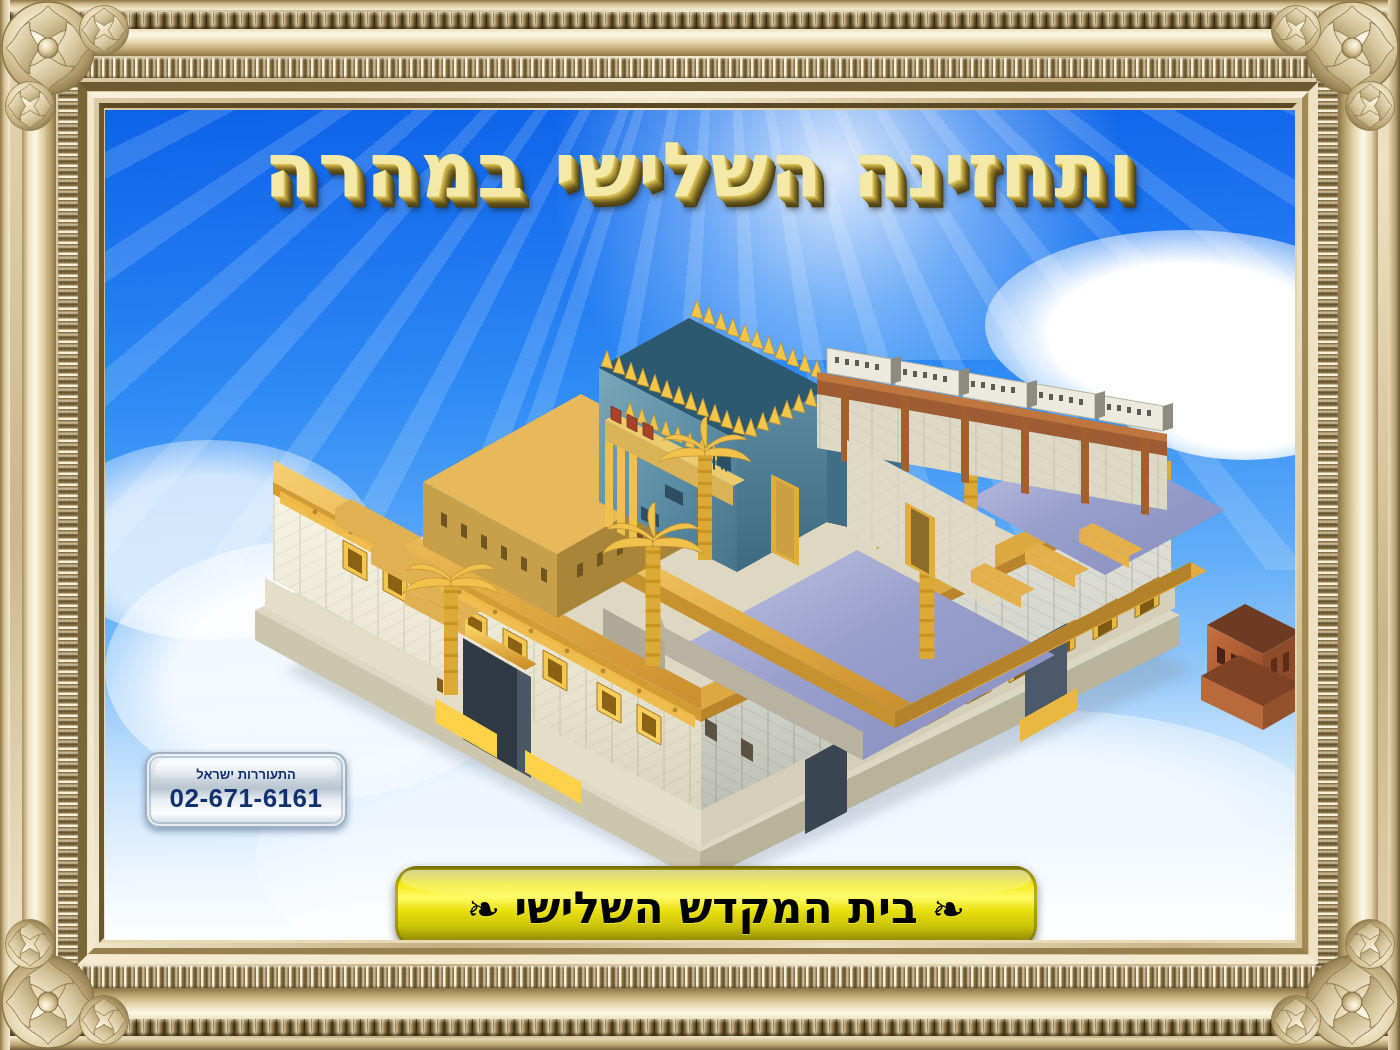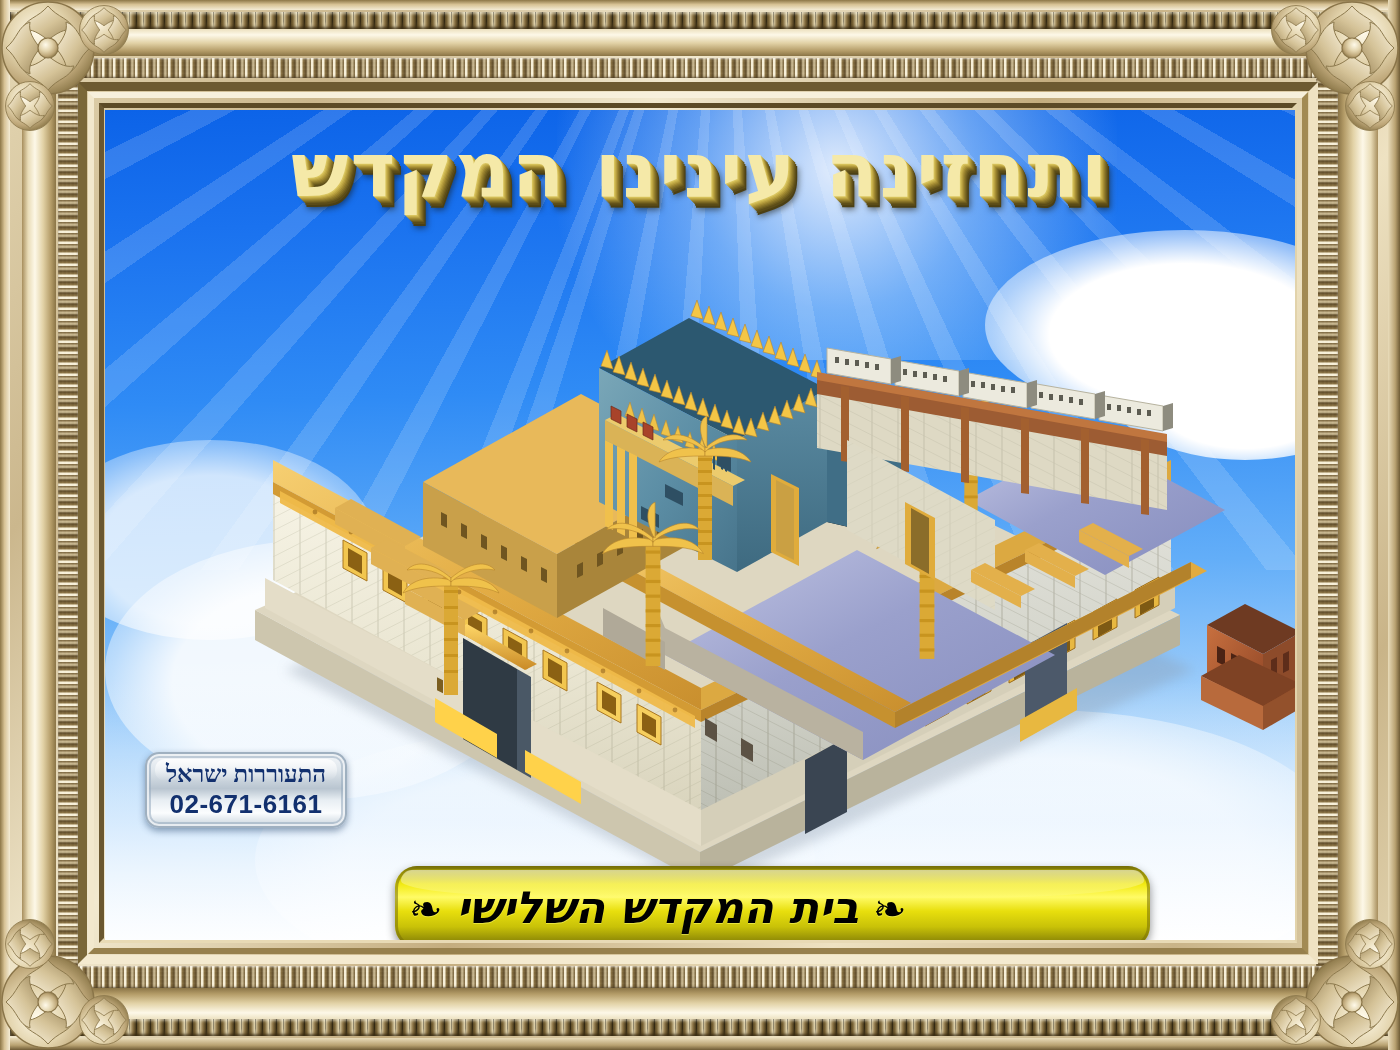--- a/index.html
+++ b/index.html
@@ -129,25 +129,25 @@
     text-shadow:
       1px 1px 0 #d9c45d, 2px 2px 0 #c8b14c, 3px 3px 0 #b79f3f,
       4px 4px 0 #a38b33, 5px 5px 0 #8f7a2b, 6px 6px 0 #7d6a24,
       7px 7px 0 #6b5a1d, 8px 9px 0 #5b4c18, 9px 11px 0 #4c4014,
       10px 13px 6px rgba(20,16,4,.55);
     white-space:nowrap;
   }
 
   
   #banner{
-    position:absolute;left:290px;bottom:-8px;width:755px;height:82px;
+    position:absolute;left:290px;bottom:-8px;width:642px;height:82px;
     border-radius:22px;
     background:linear-gradient(to bottom,#6f6a07 0%,#b5ae09 7%,#f2ea12 22%,#fffb66 38%,#e8df0d 55%,#c9c208 74%,#8d8806 92%,#5d5a05 100%);
     box-shadow:0 4px 10px rgba(0,0,0,.45), inset 0 0 0 3px rgba(120,112,6,.55);
-    display:flex;align-items:center;justify-content:flex-start;font-style:italic;
+    display:flex;align-items:center;justify-content:center;
   }
   #banner .glass{position:absolute;left:6px;right:6px;top:4px;height:34%;
     border-radius:18px 18px 40% 40%/18px 18px 100% 100%;
     background:linear-gradient(to bottom,rgba(255,255,255,.55),rgba(255,255,255,.05));}
   #banner-text{
     position:relative;z-index:2;
     font-family:"DejaVu Sans", sans-serif;
     font-weight:bold;font-size:44px;color:#000;
     direction:rtl;unicode-bidi:bidi-override;white-space:nowrap;
     text-shadow:0 1px 0 rgba(255,255,120,.5);
@@ -159,22 +159,22 @@
     position:absolute;left:40px;bottom:112px;width:198px;height:72px;
     border-radius:14px;
     background:linear-gradient(to bottom,#f3f6f9 0%,#dfe6ec 22%,#b9c5d0 48%,#e8eef3 64%,#fbfdfe 82%,#c9d4dd 100%);
     box-shadow:0 3px 7px rgba(20,50,90,.45), inset 0 0 0 2px rgba(255,255,255,.7),
                inset 0 0 0 4px rgba(150,170,190,.55);
     display:flex;flex-direction:column;align-items:center;justify-content:center;
     border:2px solid #9fb0c0;
   }
   #plaque .hl{position:absolute;left:8px;right:8px;top:5px;height:30%;border-radius:10px;
     background:linear-gradient(to bottom,rgba(255,255,255,.85),rgba(255,255,255,0));}
-  #plaque-name{position:relative;z-index:2;font-family:Liberation Serif, serif;
-    font-weight:bold;font-size:24px;color:#12306e;direction:rtl;unicode-bidi:bidi-override;white-space:nowrap;}
+  #plaque-name{position:relative;z-index:2;font-family:Liberation Sans, sans-serif;
+    font-weight:bold;font-size:13px;color:#12306e;direction:rtl;unicode-bidi:bidi-override;white-space:nowrap;}
   #plaque-phone{position:relative;z-index:2;font-family:Liberation Sans, sans-serif;
     font-weight:bold;font-size:26px;color:#12306e;letter-spacing:.5px;margin-top:1px;}
 </style>
 </head>
 <body>
 
 <div id="stage">
 
   <div class="frame-outer"></div>
 
@@ -837,21 +837,21 @@
 
         <polygon points="330,455 430,508 520,456 420,403" fill="#9aa0cc" opacity="0"></polygon>
 
         <g fill="#5c5244">
           <polygon points="600,608 612,615 612,632 600,625"></polygon>
           <polygon points="636,628 648,635 648,652 636,645"></polygon>
         </g>
       </svg>
     </div>
 
-    <div id="title">ותחזינה עינינו המקדש</div>
+    <div id="title">ותחזינה השלישי במהרה</div>
 
     <div id="plaque">
       <div class="hl"></div>
       <div id="plaque-name">התעוררות ישראל</div>
       <div id="plaque-phone">02-671-6161</div>
     </div>
 
     <div id="banner">
       <div class="glass"></div>
       <div id="banner-text">

